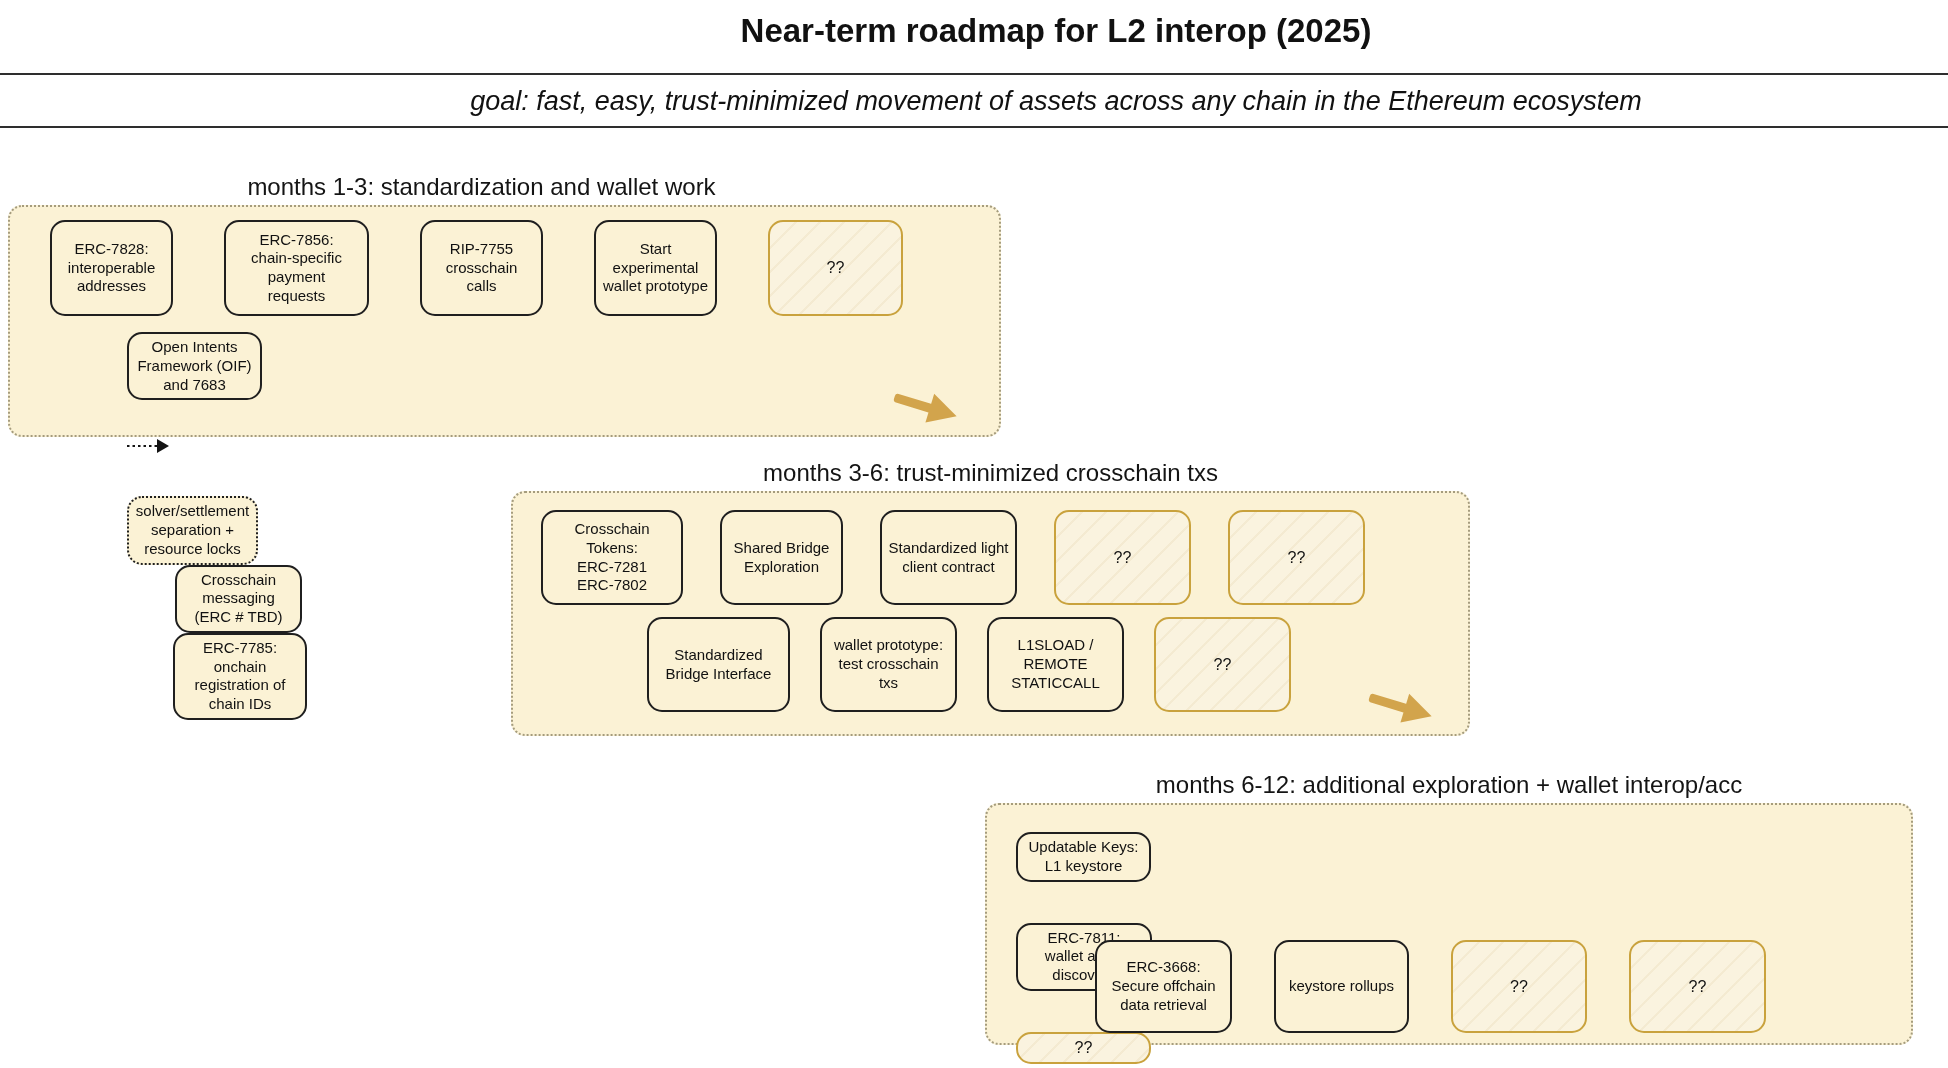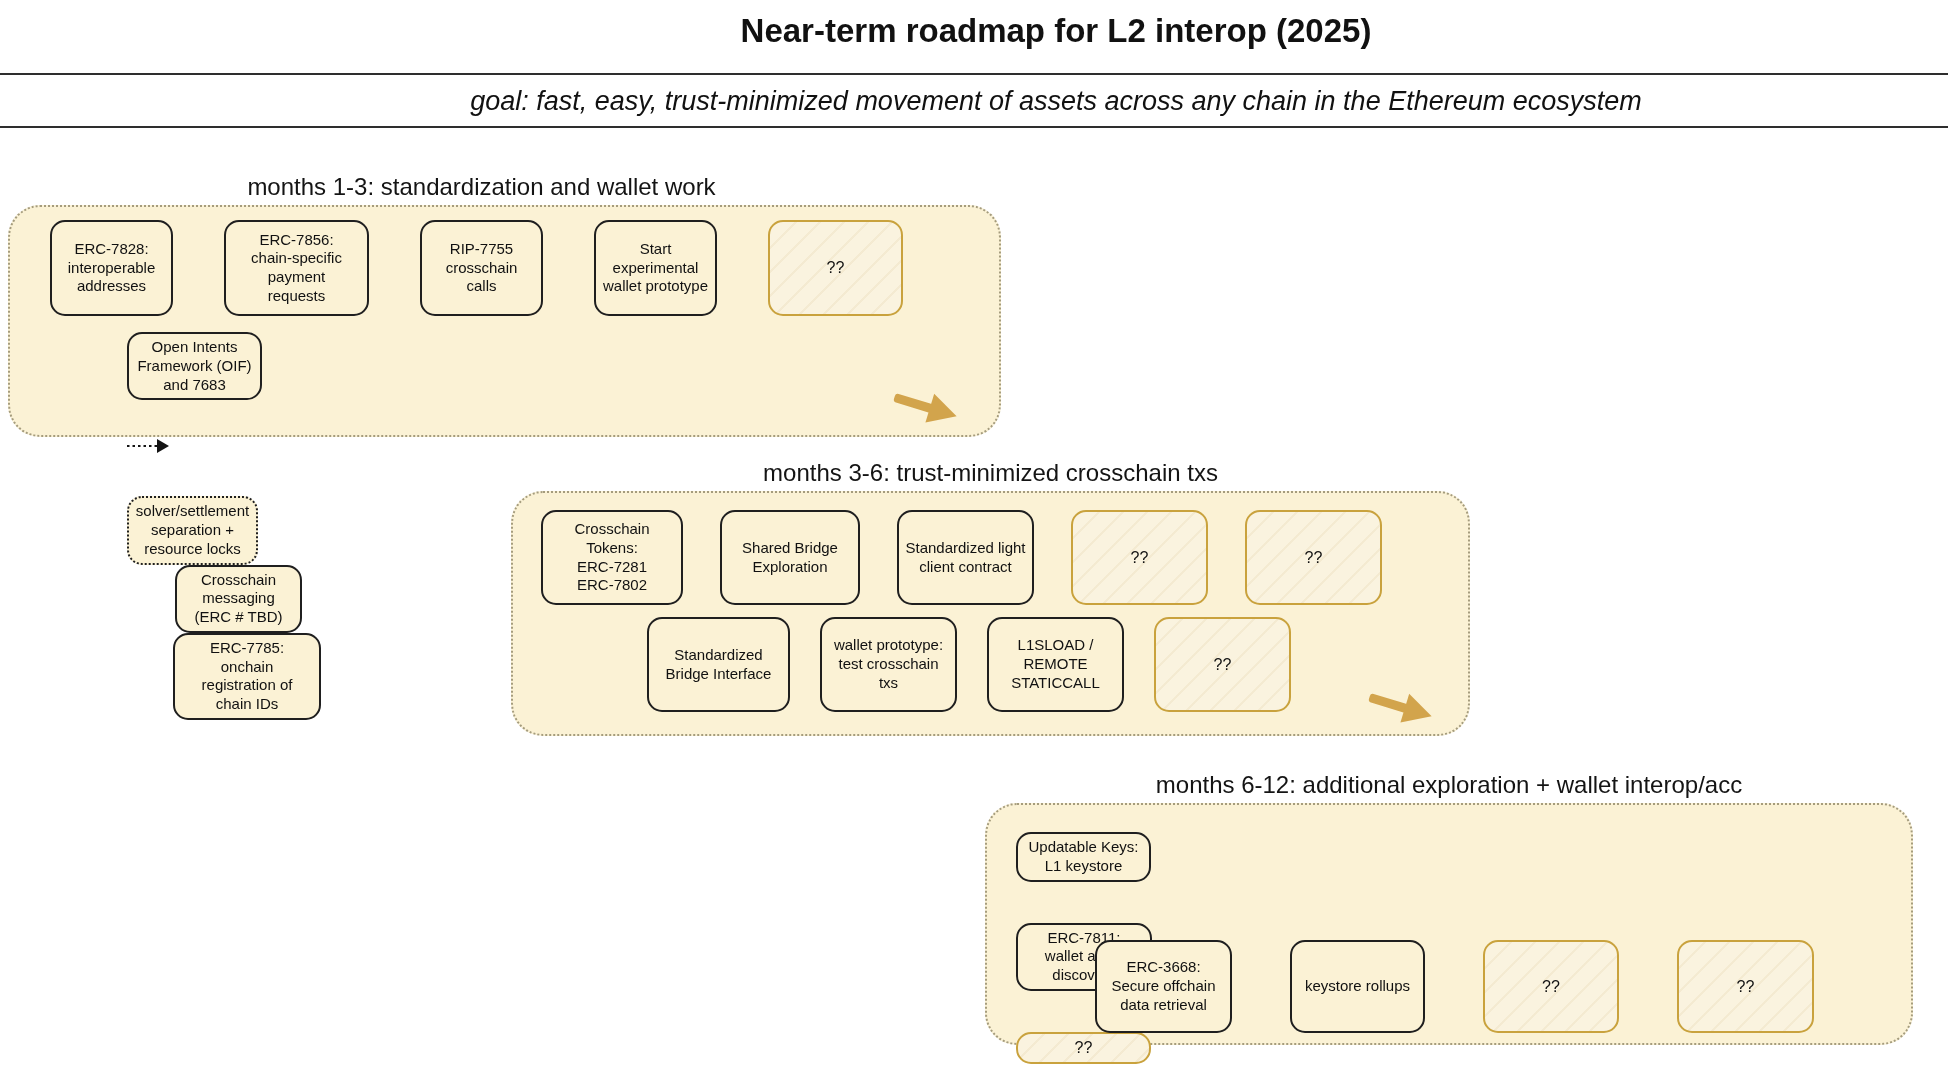--- a/index.html
+++ b/index.html
@@ -26,54 +26,54 @@
 
   
   .section { position:absolute; }
   .section-label {
     text-align:center; font-size:24px; color:#141414;
     height:30px; line-height:30px; margin-bottom:3px;
   }
   #s1 .section-label { transform:translateX(-23px); }
   .panel {
     position:relative; box-sizing:border-box;
-    border:2px dotted #a59c7d; border-radius:32px;
+    border:2px dotted #a59c7d; border-radius:14px;
     background:#fbf2d5;
   }
   #s1 { left:8px;  top:172px; width:993px; }
   #s1 .panel { height:232px; }
   #s2 { left:511px; top:458px; width:959px; }
   #s2 .panel { height:245px; }
   #s3 { left:985px; top:770px; width:928px; }
   #s3 .panel { height:242px; }
 
   .row { position:absolute; display:flex; align-items:stretch; }
   #s1 .row1 { left:40px;  top:13px;  height:96px; gap:51px; }
   #s1 .row2 { left:117px; top:125px; height:92px;flex-direction:column; }
   #s2 .row1 { left:28px;  top:17px;  height:95px; gap:37px; }
   #s2 .row2 { left:134px; top:124px; height:95px; gap:30px; }
   #s3 .row1 { left:29px;  top:27px;  height:94px; gap:41px;flex-direction:column; }
-  #s3 .row2 { left:102px; top:135px; height:93px; gap:58px;padding-left:6px; }
+  #s3 .row2 { left:102px; top:135px; height:93px; gap:42px;padding-left:6px; }
 
   
   .box {
     box-sizing:border-box; border:2px solid #1f1f1f; border-radius:15px;
     background:#fbf2d5; display:flex; align-items:center; justify-content:center;
     text-align:center; font-size:15px; line-height:1.25; white-space:pre-line;
     padding:4px 3px; flex-shrink:0;
   }
   .box.dotted { border:2px dotted #1f1f1f; }
   .box.unknown {
     border:2px solid #c9a23d; font-size:16px;
     background:#faf3df repeating-linear-gradient(135deg,
       rgba(208,182,126,0.14) 0 2.5px, rgba(255,255,255,0) 2.5px 17px);
   }
   .w123{width:123px}.w125{width:145px}.w127{width:127px}.w131{width:131px}
-  .w134{width:148px}.w135{width:135px}.w136{width:136px}.w137{width:137px}
-  .w140{width:140px}.w142{width:142px}.w143{width:143px}
+  .w134{width:134px}.w135{width:135px}.w136{width:136px}.w137{width:137px}
+  .w140{width:123px}.w142{width:142px}.w143{width:143px}
   .ml48{margin-left:48px}.ml46{margin-left:46px}
 
   
   .connector { width:42px; flex-shrink:0; position:relative; }
 
   
   .next-arrow { position:absolute; }
   #s1 .next-arrow { left:878px; top:176px; }
   #s2 .next-arrow { left:850px; top:190px; }
 </style>

